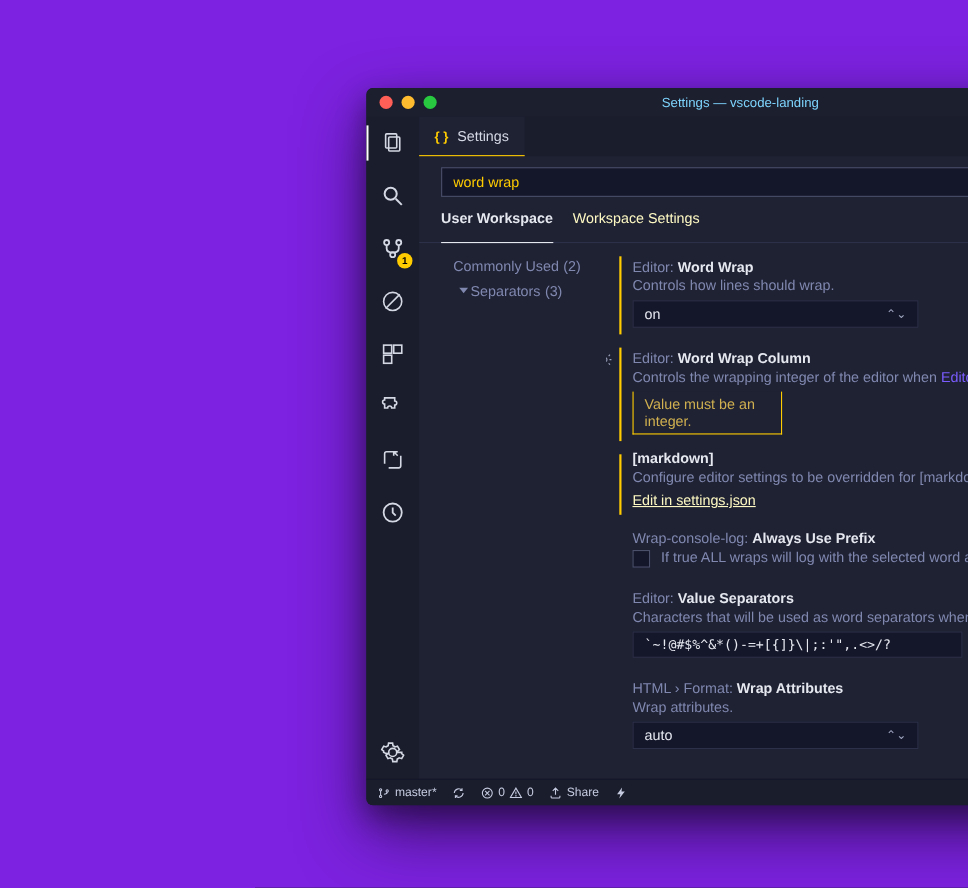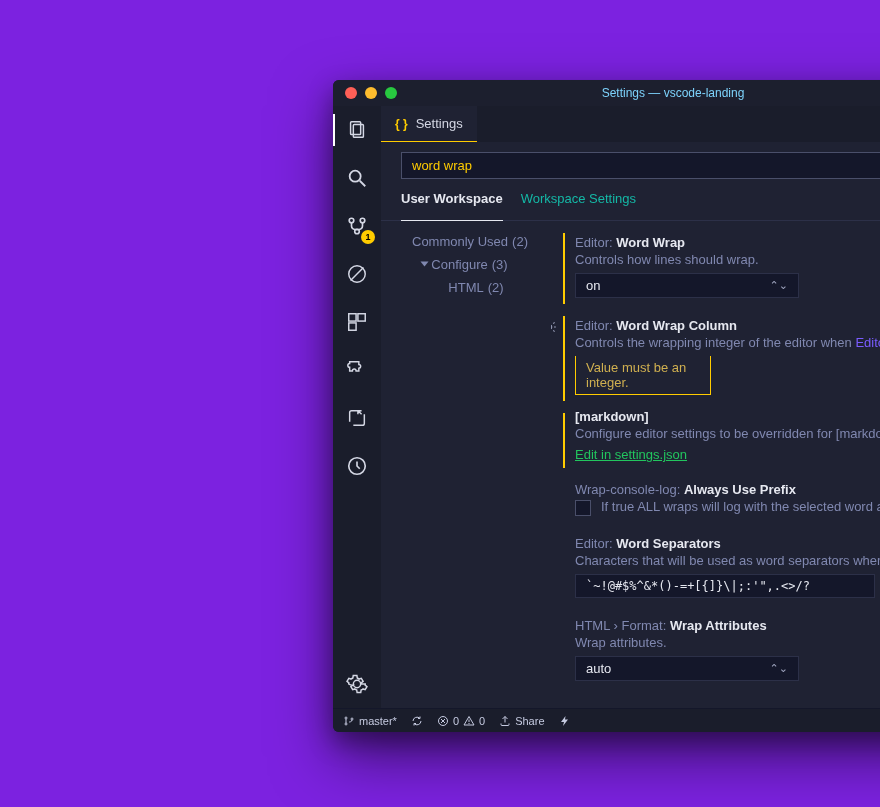--- a/index.html
+++ b/index.html
@@ -117,21 +117,21 @@
     border-radius: 0;
     outline: none;
   }
   .scope-tabs {
     display: flex;
     gap: 18px;
     padding: 12px 20px 8px 20px;
     font-size: 13px;
     border-bottom: 1px solid #2c3048;
   }
-  .scope-tab { color: #14b8a6; cursor: pointer; padding-bottom: 6px; }
+  .scope-tab { color: #fef9c3; cursor: pointer; padding-bottom: 6px; }
   .scope-tab.active { color: #e6e8f0; font-weight: 600; border-bottom: 1px solid #e6e8f0; margin-bottom: -9px; }
   .settings-split { flex: 1; display: flex; min-height: 0; }
   .toc {
     width: 170px;
     padding: 10px 8px 10px 16px;
     color: #8088b0;
     font-size: 13px;
     line-height: 1.6;
     flex-shrink: 0;
     text-align: center;
@@ -166,36 +166,36 @@
   .select-mock, .text-mock {
     background: #14172a;
     border: 1px solid #2c3048;
     color: #e6e8f0;
     padding: 4px 10px;
     font-size: 13px;
     display: flex;
     align-items: center;
     justify-content: space-between;
   }
-  .select-mock { width: 224px; }
+  .select-mock { width: 260px; }
   .select-mock .caret { color:#a0a6c0; font-size:11px; }
   .text-mock { width: 160px; }
   .text-mock.invalid { border-color: #ffcc00; }
   .validation-msg {
     border: 1px solid #ffcc00;
     border-top: none;
     color: #d0b050;
     padding: 4px 10px;
     font-size: 13px;
     width: 136px;
     background: #1f2233;
   }
   .checkbox-row { display: flex; gap: 10px; align-items: flex-start; color:#8088b0; font-size:13px; }
   .checkbox-mock { width:16px;height:16px;border:1px solid #4a4f6a;background:#14172a;flex-shrink:0;margin-top:1px; }
-  .link-action { color: #22c55e; text-decoration: underline; font-size: 13px; cursor:pointer; }
+  .link-action { color: #fef9c3; text-decoration: underline; font-size: 13px; cursor:pointer; }
   .statusbar {
     height: 24px;
     background: #1a1d2b;
     border-top: 1px solid #14172a;
     display: flex;
     align-items: center;
     gap: 14px;
     padding: 0 10px;
     font-size: 11px;
     color: #c5cae0;
@@ -299,24 +299,21 @@
           <div class="scope-tab">Workspace Settings</div>
         </div>
 
         <div class="settings-split">
 
           <div class="toc">
             <div class="toc-item">
               <span>Commonly Used</span><span class="toc-count">(2)</span>
             </div>
             <div class="toc-item" style="margin-left:-10px;">
-              <span class="toc-caret"></span><span>Configure</span><span class="toc-count">(3)</span>
-            </div>
-            <div class="toc-item level-1">
-              <span>HTML</span><span class="toc-count">(2)</span>
+              <span class="toc-caret"></span><span>Separators</span><span class="toc-count">(3)</span>
             </div>
           </div>
 
           <div class="settings-list">
 
             <div class="setting-row modified">
               <div class="setting-title"><span>Editor:</span> <b>Word Wrap</b></div>
               <div class="setting-desc">Controls how lines should wrap.</div>
               <div class="select-mock">
                 <span>on</span>
@@ -344,21 +341,21 @@
 
             <div class="setting-row">
               <div class="setting-title"><span>Wrap-console-log:</span> <b>Always Use Prefix</b></div>
               <div class="checkbox-row">
                 <div class="checkbox-mock"></div>
                 <span>If true ALL wraps will log with the selected word as prefi</span>
               </div>
             </div>
 
             <div class="setting-row">
-              <div class="setting-title"><span>Editor:</span> <b>Word Separators</b></div>
+              <div class="setting-title"><span>Editor:</span> <b>Value Separators</b></div>
               <div class="setting-desc">Characters that will be used as word separators when doing</div>
               <div class="select-mock" style="width:300px;">
                 <span style="font-family:Menlo,Consolas,monospace;font-size:12px;">`~!@#$%^&amp;*()-=+[{]}\|;:'",.&lt;&gt;/?</span>
               </div>
             </div>
 
             <div class="setting-row">
               <div class="setting-title"><span>HTML › Format:</span> <b>Wrap Attributes</b></div>
               <div class="setting-desc">Wrap attributes.</div>
               <div class="select-mock">

